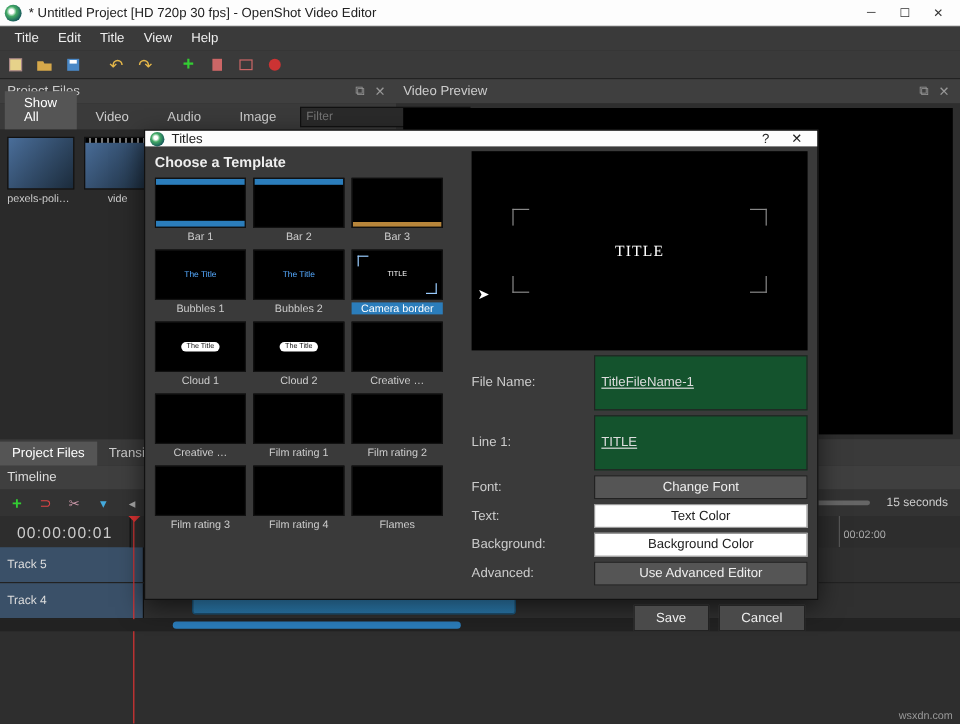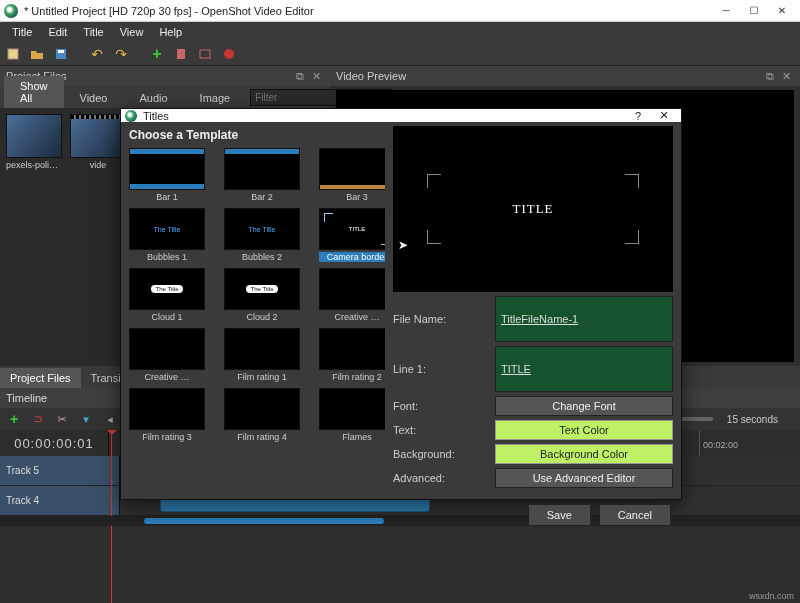--- a/index.html
+++ b/index.html
@@ -75,21 +75,21 @@
   .dialog { position:absolute; left:120px; top:108px; width:562px; height:392px; background:#3a3a3a; border:1px solid #111; box-shadow:0 6px 20px rgba(0,0,0,.6); display:flex; flex-direction:column; }
   .dlg-title { height:22px; background:#fdfdfd; color:#222; display:flex; align-items:center; padding:0 4px; font-size:11px; }
   .dlg-title .app-icon{ width:12px; height:12px; background:radial-gradient(circle at 40% 40%, #fff 15%, #4a6 35%, #035 90%); border-radius:50%; margin-right:6px;}
   .dlg-title .t{ flex:1; }
   .dlg-title .wb{ width:26px; text-align:center; font-size:11px; cursor:pointer;}
   .dlg-body { flex:1; display:flex; }
   .dlg-left { width:268px; display:flex; flex-direction:column; padding:6px 4px 4px 8px; }
   .dlg-left h3 { font-size:12px; font-weight:600; color:#eee; margin-bottom:6px; }
   .tmpl-scroll { flex:1; overflow-y:auto; padding-right:4px; }
   .tmpl-scroll::-webkit-scrollbar{width:10px;} .tmpl-scroll::-webkit-scrollbar-thumb{background:#666;border-radius:5px;}
-  .tmpl-grid { display:grid; grid-template-columns: repeat(3, 76px); gap: 6px 19px; }
+  .tmpl-grid { display:grid; grid-template-columns: repeat(3, 76px); gap: 6px 6px; }
   .tmpl { text-align:center; cursor:pointer; }
   .tmpl .tmimg { width:76px; height:42px; background:#000; border:1px solid #111; position:relative; overflow:hidden; display:flex; align-items:center; justify-content:center; font-size:6px; color:#aaa;}
   .tmpl .tmlbl { font-size:9px; color:#ccc; margin-top:2px; white-space:nowrap; overflow:hidden; text-overflow:ellipsis;}
   .tmpl.selected .tmlbl { background:#2b7dbb; color:#fff; }
   
   .bar-b::before,.bar-b::after{content:"";position:absolute;left:0;right:0;height:5px;background:#2b7dbb;} .bar-b::before{top:0}.bar-b::after{bottom:0}
   .bar-top::before{content:"";position:absolute;left:0;right:0;top:0;height:5px;background:#2b7dbb;}
   .bar-bot::after{content:"";position:absolute;left:0;right:0;bottom:0;height:4px;background:#b8863b;}
   .bubbles{background:#0a1430;}
   .bubbles span{color:#5af;font-size:7px;}
@@ -108,21 +108,21 @@
   .dlg-preview .corner{position:absolute;width:14px;height:14px;border:1px solid #888;}
   .dlg-preview .tl{left:34px;top:48px;border-right:none;border-bottom:none;}
   .dlg-preview .tr{right:34px;top:48px;border-left:none;border-bottom:none;}
   .dlg-preview .bl{left:34px;bottom:48px;border-right:none;border-top:none;}
   .dlg-preview .br{right:34px;bottom:48px;border-left:none;border-top:none;}
   .dlg-preview .ptitle{color:#fff;font-family:Georgia,serif;font-size:13px;letter-spacing:1px;}
   .form { display:grid; grid-template-columns: 78px 1fr; gap:4px 24px; align-items:center; font-size:11px;}
   .form label{ color:#ccc; }
   .form input[type=text]{ background:#14532d; border:1px solid #222; color:#ddd; padding:16px 5px; font-size:11px; width:100%;text-decoration:underline; }
   .form button{ width:100%; padding:3px 0; font-size:11px; background:#555; color:#eee; border:1px solid #222; cursor:pointer;}
-  .form button.light{ background:#bef264; color:#222; border:1px solid #999;}
+  .form button.light{ background:#ffffff; color:#222; border:1px solid #999;}
   .dlg-footer { display:flex; justify-content:flex-end; gap:8px; padding:8px 10px; }
   .dlg-footer button{ padding:4px 18px; font-size:11px; background:#4a4a4a; color:#eee; border:1px solid #222; cursor:pointer; }
 
   .watermark{position:absolute;right:6px;bottom:2px;color:#999;font-size:9px;}
   .cursor-ptr{position:absolute;left:398px;top:238px;font-size:12px;color:#fff;pointer-events:none;}
 </style>
 </head>
 <body>
 
 <div class="titlebar">
@@ -252,21 +252,21 @@
       <span style="color:#aaa;">◂</span>
     </div>
   <div class="tt-btn">
       <span style="color:#aaa;">▸</span>
     </div>
   <div class="tt-btn">
       <span style="color:#aaa;">⇲</span>
     </div>
   <span class="spacer"></span>
   <div class="slider"></div>
-  <span style="color:#ccc;font-size:10px;margin-left:6px;margin-right:16px;">15 seconds</span>
+  <span style="color:#ccc;font-size:10px;margin-left:6px;margin-right:4px;">15 seconds</span>
 </div>
 
 <div class="ruler-row">
   <div class="timecode">00:00:00:01</div>
   <div class="ruler" id="ruler">
     <div class="playhead"></div>
   <div class="tick" style="left: 30px;">00:00:15</div>
       <div class="tick" style="left: 110px;">00:00:30</div>
       <div class="tick" style="left: 190px;">00:00:45</div>
       <div class="tick" style="left: 270px;">00:01:00</div>

